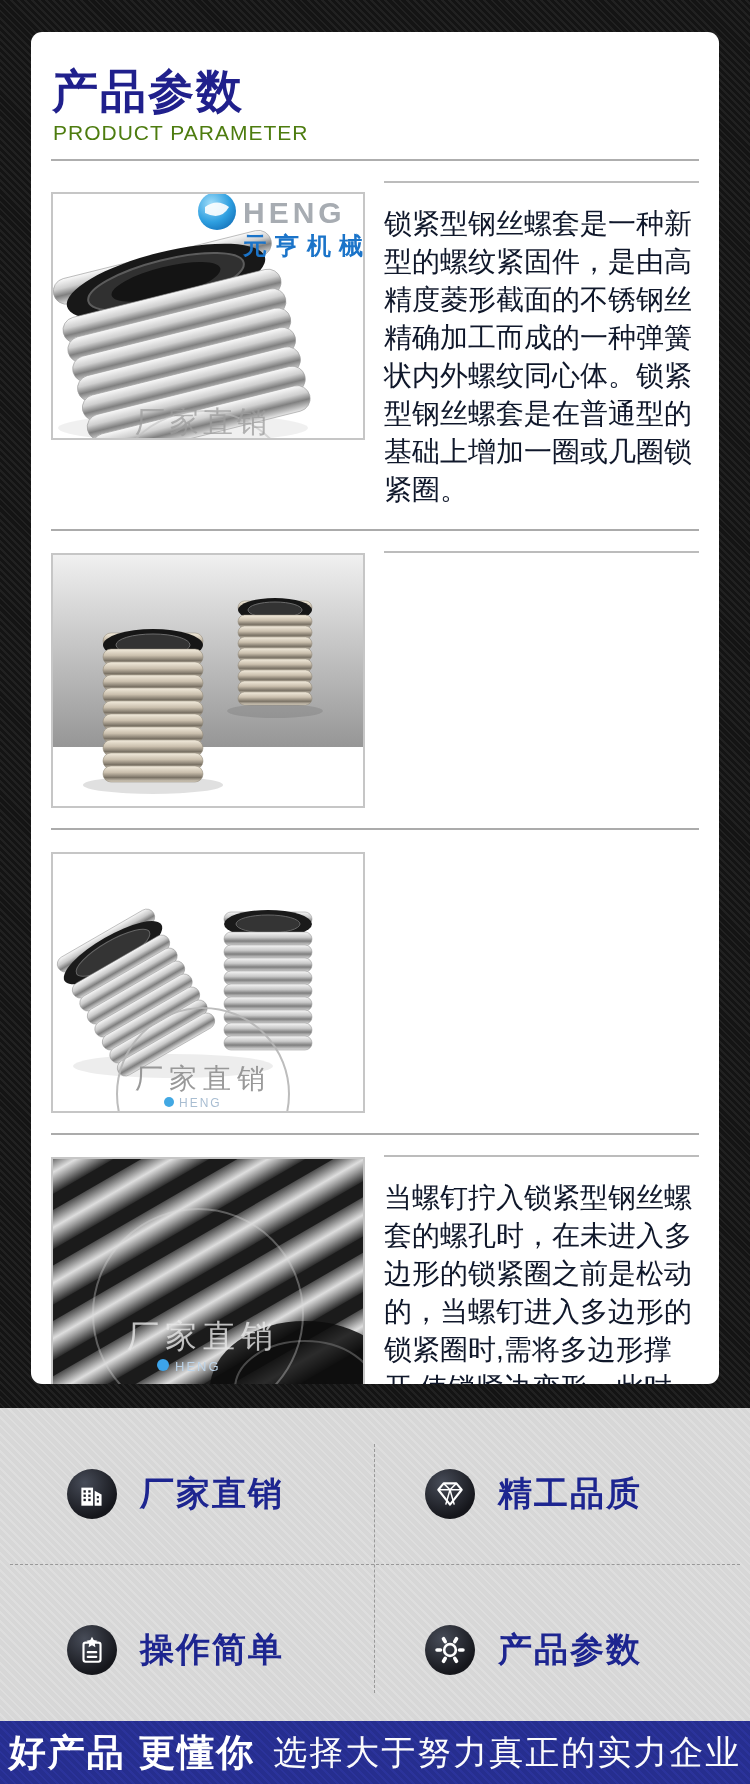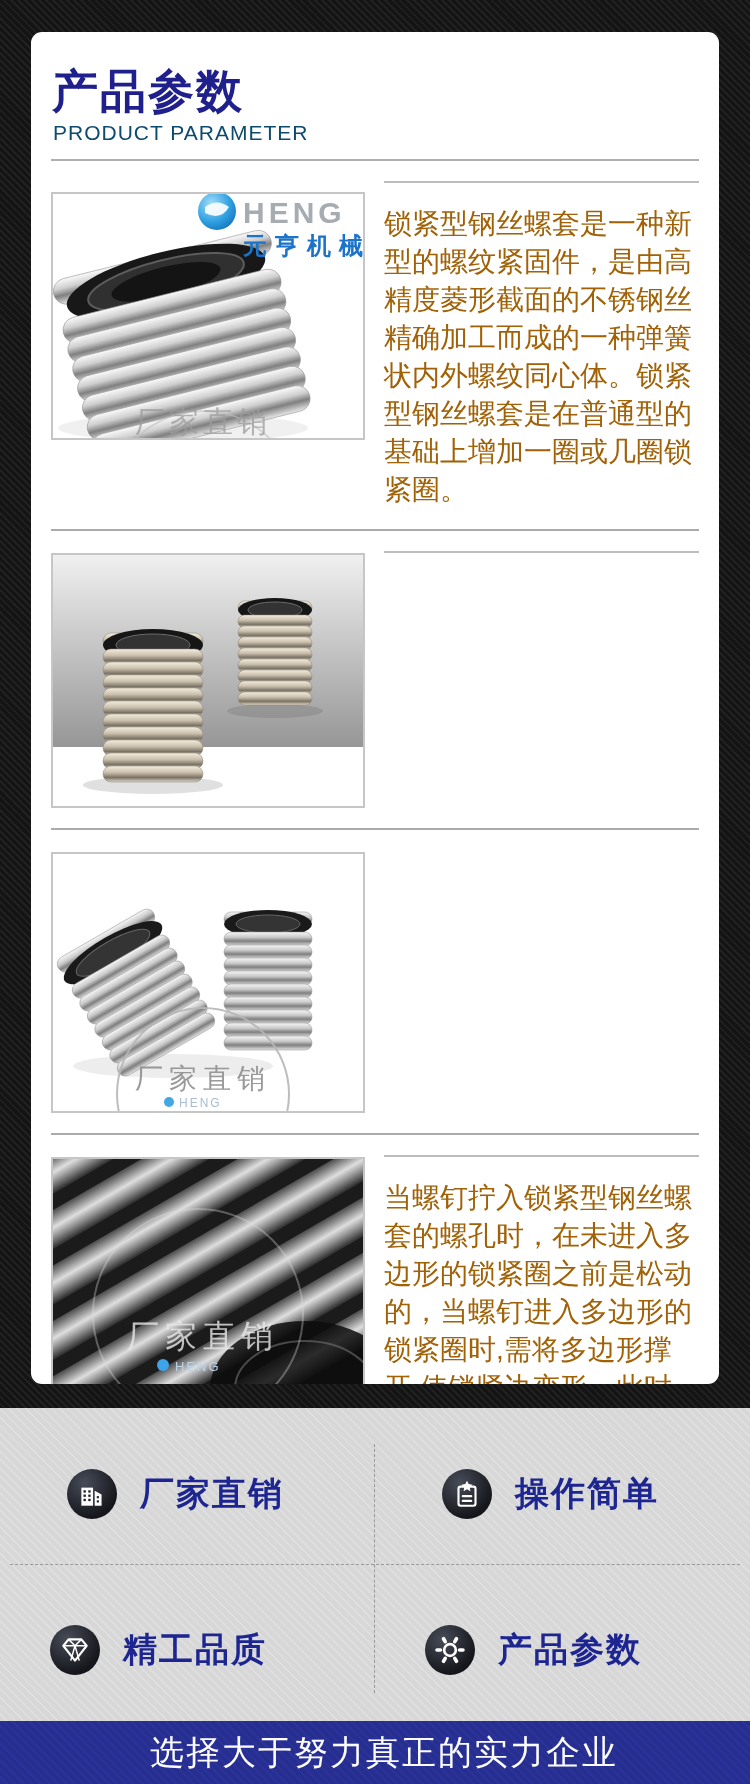--- a/index.html
+++ b/index.html
@@ -15,40 +15,40 @@
     background:#ffffff;border-radius:11px;
     padding:16px 20px 0;overflow:hidden;
   }
   .page-title{
     margin:16px 0 0 1px;
     font-size:46px;font-weight:bold;letter-spacing:2px;
     color:#20208c;line-height:54px;
   }
   .page-subtitle{
     margin:2px 0 0 2px;
-    font-size:21px;color:#0c4a6e;letter-spacing:1px;line-height:26px;
+    font-size:21px;color:#4d7c0f;letter-spacing:1px;line-height:26px;
   }
   .title-hr{height:2px;background:#aeaeae;margin-top:13px;}
   .prow{display:flex;gap:19px;margin-top:20px;}
   .imgbox{
     flex:none;width:314px;box-sizing:border-box;
     border:2px solid #c6c6c6;background:#fff;overflow:hidden;
     margin-top:2px;
   }
   .prow.first .imgbox{margin-top:11px;}
   .r1 .imgbox{height:248px;}
   .r2 .imgbox{height:255px;}
   .r3 .imgbox{height:261px;}
   .r4 .imgbox{height:262px;}
   .imgbox svg{display:block;width:100%;height:100%;}
   .textcol{flex:1;min-width:0;}
   .tline{height:2px;background:#bcbcbc;}
   .textcol p{
     margin:22px 0 0;
-    font-size:28px;line-height:38px;color:#a16207;
+    font-size:28px;line-height:38px;color:#0f172a;
   }
   .hr{height:2px;background:#ababab;margin-top:20px;}
   
   .features{
     position:relative;margin-top:24px;
     width:750px;height:313px;
     background:repeating-linear-gradient(45deg,#d7d7d7 0 4px,#dedede 4px 6px);
   }
   .features .vdash{
     position:absolute;left:374px;top:36px;bottom:28px;
@@ -309,41 +309,41 @@
           </g>
           <path d="M18.5 27 V13 l6.5 3.4 V27 z" fill="#fff"></path>
           <g fill="#1d1f27">
             <rect x="20.5" y="18" width="2" height="2"></rect>
               <rect x="20.5" y="22" width="2" height="2"></rect>
           </g>
         </svg>
       </div>
       <span class="flabel">厂家直销</span>
     </div>
+    <div class="fcell colB">
+      <div class="ficon">
+        <svg viewBox="0 0 32 32" fill="none" stroke="#fff" stroke-width="2" stroke-linejoin="round">
+          <path d="M10 6 h12 l5 6 -11 14 -11 -14 z"></path>
+          <path d="M5 12 h22 M10 6 l6 6 6 -6 M16 12 l-4 14 M16 12 l4 14" stroke-width="1.4"></path>
+        </svg>
+      </div>
+      <span class="flabel">精工品质</span>
+    </div>
     <div class="fcell colA">
       <div class="ficon">
         <svg viewBox="0 0 32 32">
           <rect x="8" y="9" width="16" height="18" rx="2" fill="none" stroke="#fff" stroke-width="2"></rect>
           <path d="M16 3.5 l1.6 3.2 3.6.5 -2.6 2.5.6 3.6 -3.2 -1.7 -3.2 1.7.6 -3.6 -2.6 -2.5 3.6 -.5 z" fill="#fff"></path>
           <g stroke="#fff" stroke-width="2" stroke-linecap="round">
             <line x1="12" y1="18" x2="20" y2="18"></line>
             <line x1="12" y1="22.5" x2="20" y2="22.5"></line>
           </g>
         </svg>
       </div>
       <span class="flabel">操作简单</span>
-    </div>
-    <div class="fcell colB">
-      <div class="ficon">
-        <svg viewBox="0 0 32 32" fill="none" stroke="#fff" stroke-width="2" stroke-linejoin="round">
-          <path d="M10 6 h12 l5 6 -11 14 -11 -14 z"></path>
-          <path d="M5 12 h22 M10 6 l6 6 6 -6 M16 12 l-4 14 M16 12 l4 14" stroke-width="1.4"></path>
-        </svg>
-      </div>
-      <span class="flabel">精工品质</span>
     </div>
     <div class="fcell colB">
       <div class="ficon">
         <svg viewBox="0 0 32 32">
           <circle cx="16" cy="16" r="5.5" fill="none" stroke="#fff" stroke-width="2.5"></circle>
           <g stroke="#fff" stroke-width="3.4" stroke-linecap="round">
             <line x1="25" y1="16" x2="28.2" y2="16"></line>
             <line x1="20.5" y1="23.8" x2="22.1" y2="26.6"></line>
             <line x1="11.5" y1="23.8" x2="9.9" y2="26.6"></line>
             <line x1="7" y1="16" x2="3.8" y2="16"></line>
@@ -351,14 +351,15 @@
             <line x1="20.5" y1="8.2" x2="22.1" y2="5.4"></line>
           </g>
         </svg>
       </div>
       <span class="flabel">产品参数</span>
     </div>
   </div>
 </div>
 
 <div class="footer-bar">
+  <span class="footer-bold">好产品 更懂你</span>
   <span class="footer-rest">选择大于努力真正的实力企业</span>
 </div>
 
 </body></html>

